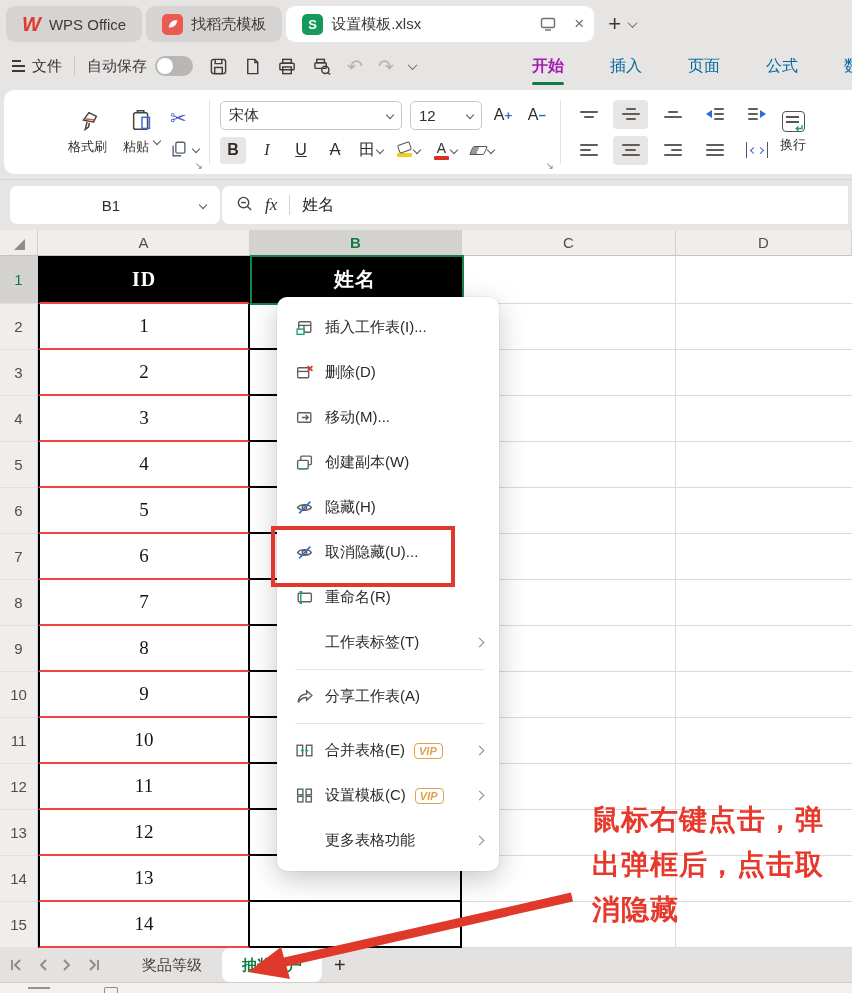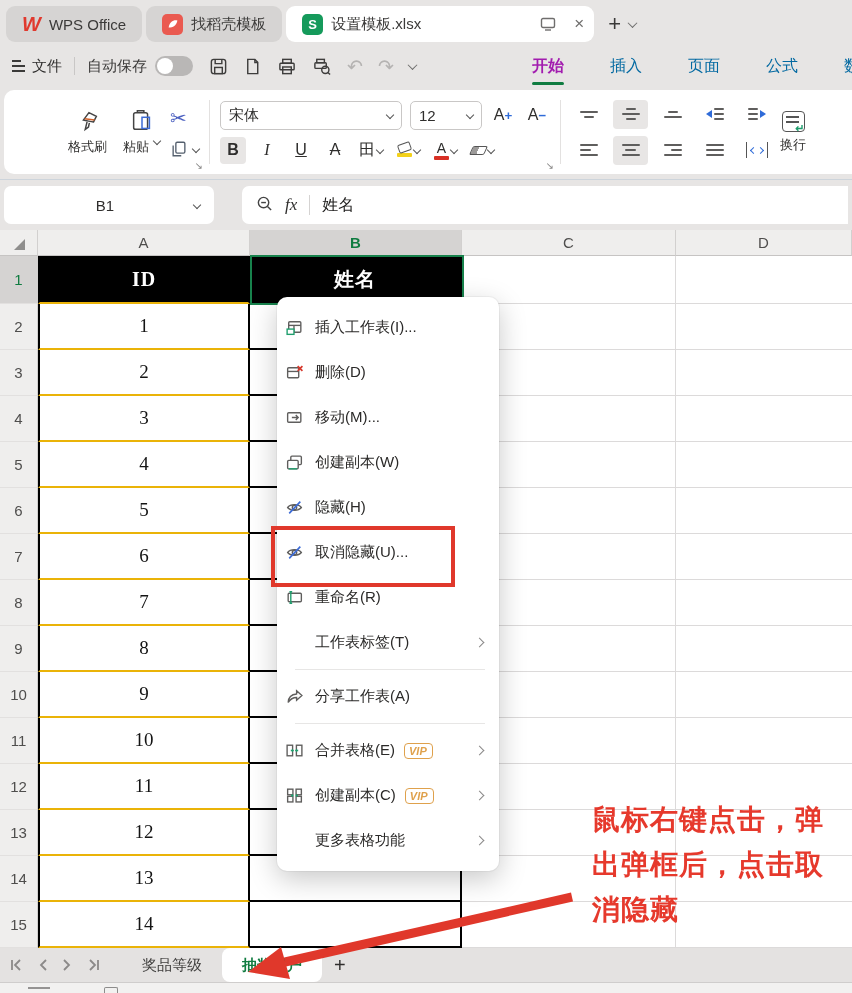--- a/index.html
+++ b/index.html
@@ -81,50 +81,50 @@
   .arr-r { width:0; height:0; border-top:4px solid transparent; border-bottom:4px solid transparent; border-left:6px solid #2f6bd8; margin-left:2px; }
   .dist { border-left:1.6px solid #555; border-right:1.6px solid #555; padding:0 4px; display:flex; align-items:center; gap:2px; height:16px; }
   .mini-ch-l { width:5px; height:5px; border-left:1.6px solid #2f6bd8; border-bottom:1.6px solid #2f6bd8; transform:rotate(45deg); }
   .mini-ch-r { width:5px; height:5px; border-right:1.6px solid #2f6bd8; border-top:1.6px solid #2f6bd8; transform:rotate(45deg); }
   .wrapbtn { display:flex; flex-direction:column; align-items:center; gap:4px; margin-left:6px; font-size:13px; color:#2f2e2d; }
   .wrap-ic { width:23px; height:21px; border:1.7px solid #555; border-radius:4px; position:relative; }
   .wrap-ic::before { content:""; position:absolute; left:3px; top:4px; width:13px; height:2px; background:#555; box-shadow:0 5px 0 #555; }
   .wrap-ic::after { content:"\21B5"; position:absolute; right:-1px; bottom:-4px; color:#1f9e6d; font-weight:bold; font-size:11px; }
 
   
-  .formulabar { height:50px; background:#e7e5e4; display:flex; align-items:center; padding:0 4px; gap:28px; }
+  .formulabar { height:50px; background:#e7e5e4; display:flex; align-items:center; padding:0 4px; gap:2px;margin-left:6px; }
   .namebox { width:210px; height:38px; background:#fff; border-radius:7px; display:flex; align-items:center; padding:0 14px; }
   .namebox .val { flex:1; text-align:center; font-size:15px; color:#2f2e2d; }
   .fxbox { flex:1; height:38px; background:#fff; border-radius:7px 0 0 7px; display:flex; align-items:center; gap:12px; padding:0 14px; }
   .fx { font-family:"Liberation Serif", serif; font-style:italic; font-size:17px; color:#2f2e2d; }
   .fxdiv { width:1px; height:20px; background:#d5d3d2; }
   .fxval { font-size:16px; color:#1c1b1a; }
 
   
   .gridwrap { position:relative; background:#fff; }
   .colhdr-row { display:flex; height:26px; background:#efeeed; }
   .corner { width:38px; border-right:1px solid #d2d0cf; border-bottom:1px solid #c6c4c3; position:relative; background:#efeeed; }
   .corner::after { content:""; position:absolute; left:14px; bottom:5px; width:0; height:0; border-bottom:11px solid #8f8e8d; border-left:11px solid transparent; }
   .colhdr { display:flex; align-items:center; justify-content:center; font-size:15px; color:#4f4e4d; border-right:1px solid #d2d0cf; border-bottom:1px solid #c6c4c3; background:#efeeed; }
   .ch-a { width:212px; } .ch-b { width:212px; background:#d5d3d2; color:#107c41; font-weight:bold; } .ch-c { width:214px; } .ch-d { flex:1; }
   .grid-row { display:flex; height:46px; background:#fff; }
   .grid-row.r1 { height:48px; }
   .rowhdr { width:38px; display:flex; align-items:center; justify-content:center; font-size:15px; color:#4f4e4d; background:#efeeed; border-right:1px solid #d2d0cf; border-bottom:1px solid #e2e0df; }
   .r1 .rowhdr { background:#d5d3d2; color:#107c41; }
   .cell { display:flex; align-items:center; justify-content:center; font-family:"Liberation Serif", serif; font-size:19px; color:#141414; }
-  .ca { width:212px; border-left:2px solid #000; border-right:2px solid #000; border-bottom:2px solid #eab308; }
+  .ca { width:212px; border-left:2px solid #000; border-right:2px solid #000; border-bottom:2px solid #ef4444; }
   .cb { width:212px; border-right:2px solid #000; border-bottom:2px solid #000; }
   .cc { width:214px; border-right:1px solid #dcdada; border-bottom:1px solid #dcdada; }
   .cd { flex:1; border-bottom:1px solid #dcdada; }
   .r1 .ca, .r1 .cb { background:#000; color:#fff; font-weight:bold; font-size:20px; letter-spacing:1px; }
   .sel-b1 { position:absolute; left:250px; top:25px; width:214px; height:50px; border:2.5px solid #17824c; z-index:5; pointer-events:none; }
 
   
   .ctxmenu { position:absolute; left:277px; top:297px; width:222px; background:#fff; border-radius:10px; box-shadow:0 8px 28px rgba(0,0,0,.22), 0 0 0 1px rgba(0,0,0,.04); padding:8px 0; z-index:50; }
-  .menu-item { height:45px; display:flex; align-items:center; padding-left:7px; position:relative; font-size:15px; color:#2b2a29; }
+  .menu-item { height:45px; display:flex; align-items:center; padding-left:17px; position:relative; font-size:15px; color:#2b2a29; }
   .mi-icon { width:20px; height:20px; margin-right:11px; display:flex; align-items:center; justify-content:center; }
   .menu-item.no-icon .mi-icon { visibility:hidden; }
   .mi-icon svg { width:19px; height:19px; stroke:#5f5e5d; stroke-width:1.3; fill:none; }
   .mi-icon svg .gn { stroke:#1f9e6d; } .mi-icon svg .rd { stroke:#d6382c; stroke-width:1.6; } .mi-icon svg .bl { stroke:#3c6bd6; stroke-width:1.6; }
   .vip { margin-left:9px; font-size:11px; font-weight:bold; font-style:italic; color:#dfa14c; border:1.5px solid #dfa14c; border-radius:4px; padding:1px 5px 1px 4px; }
   .sub-chev { position:absolute; right:16px; width:7px; height:7px; border-right:1.6px solid #8a8988; border-top:1.6px solid #8a8988; transform:rotate(45deg); }
   .menu-div { height:1px; background:#e7e6e5; margin:4px 14px 4px 18px; }
   .menu-item.hl::after { content:""; position:absolute; left:-6px; top:-4px; width:176px; height:53px; border:4px solid #e0382b; pointer-events:none; }
 
   
@@ -677,21 +677,21 @@
         <div class="menu-item">
           <span class="mi-icon">
             <svg viewBox="0 0 18 18">
               <rect x="2.5" y="3" width="5" height="5.3"></rect>
               <rect x="2.5" y="9.8" width="5" height="5.3"></rect>
               <rect x="10.5" y="3" width="5" height="5.3"></rect>
               <rect x="10.5" y="9.8" width="5" height="5.3"></rect>
               <path d="M8 9 l-1.6 0 m0.9 -1 l-0.9 1 l0.9 1 M10 9 l1.6 0 m-0.9 -1 l0.9 1 l-0.9 1" class="gn"></path>
             </svg>
           </span>
-          <span class="mi-label">创建副本(C)</span>
+          <span class="mi-label">设置模板(C)</span>
           <span class="vip">VIP</span>
           <span class="sub-chev"></span>
         </div>
         <div class="menu-item no-icon">
           <span class="mi-icon"></span>
           <span class="mi-label">更多表格功能</span>
           <span class="sub-chev"></span>
         </div>
       </div>
   </div>

